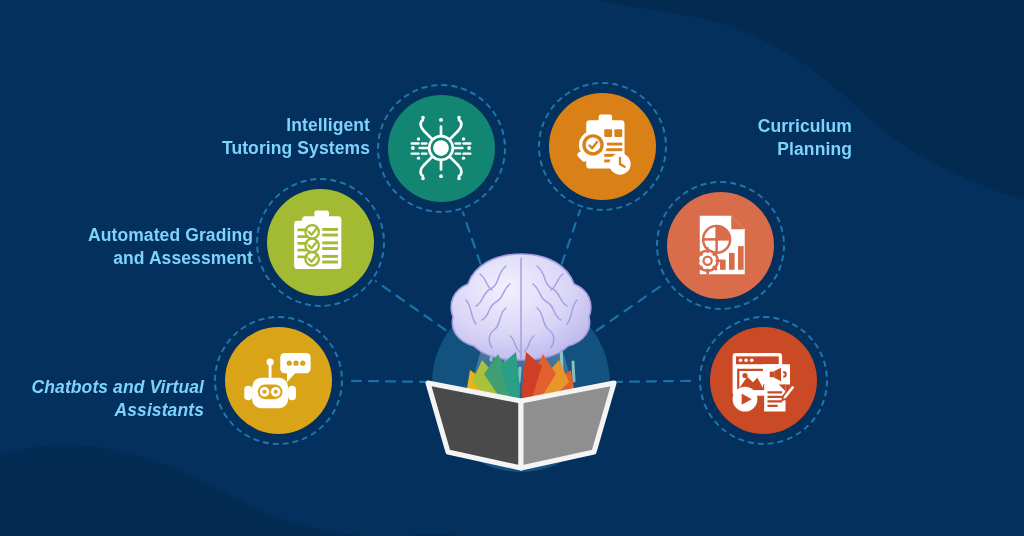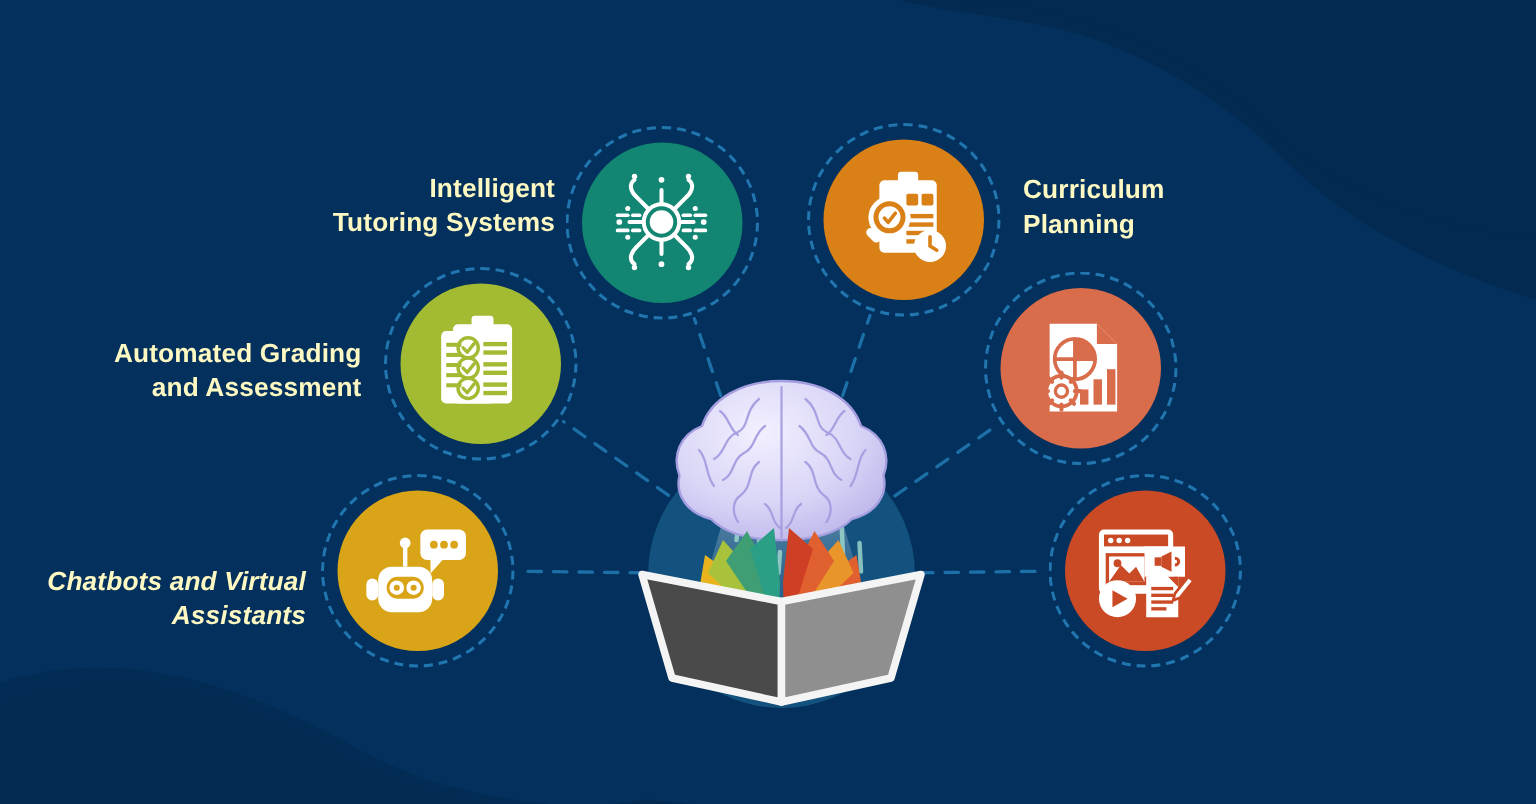--- a/index.html
+++ b/index.html
@@ -49,28 +49,28 @@
     width: 129px;
     height: 129px;
     border-radius: 50%;
     border: 2px dashed #2276b0;
     box-sizing: border-box;
     pointer-events: none;
   }
 
   .label {
     position: absolute;
-    color: #fef9c3;
+    color: #7dd3fc;
     font-size: 17.5px;
     font-weight: bold;
     line-height: 1.32;
     letter-spacing: 0.1px;
     white-space: pre-line;
   }
-  .label.right-of { text-align: left; }
+  .label.right-of { text-align: right; }
   .label.left-of  { text-align: right; }
 
   #hub {
     position: absolute;
     width: 178px;
     height: 178px;
     border-radius: 50%;
     background: #13517e;
   }
   #hub-art {
@@ -295,21 +295,21 @@
           <g fill="#a3ba33">
             <rect x="12" y="20" width="9" height="2.4"></rect>
             <rect x="12" y="26" width="9" height="2.4"></rect>
             <rect x="12" y="32" width="9" height="2.4"></rect>
             <rect x="12" y="38" width="9" height="2.4"></rect>
             <rect x="12" y="44" width="9" height="2.4"></rect>
           </g>
         </svg>
       </span>
     </div>
-    <div class="label left-of" style="left:56px; top:224px; width:185px;">Automated Grading
+    <div class="label left-of" style="left:68px; top:224px; width:185px;">Automated Grading
 and Assessment</div>
 
     <div class="dash-ring" style="left:655.5px; top:180.5px;"></div>
     <div class="node" style="left:666.5px; top:191.5px; background:#d86c4b;">
       <span class="icon-wrap">
         <svg viewBox="0 0 64 64" xmlns="http://www.w3.org/2000/svg">
           <path d="M14,6 L42,6 L54,18 L54,58 L14,58 Z" fill="#ffffff"></path>
           <path d="M42,6 L54,18 L42,18 Z" fill="#d86c4b"></path>
           <g>
             <circle cx="29" cy="27" r="12" fill="#ffffff" stroke="#d86c4b" stroke-width="2.2"></circle>

